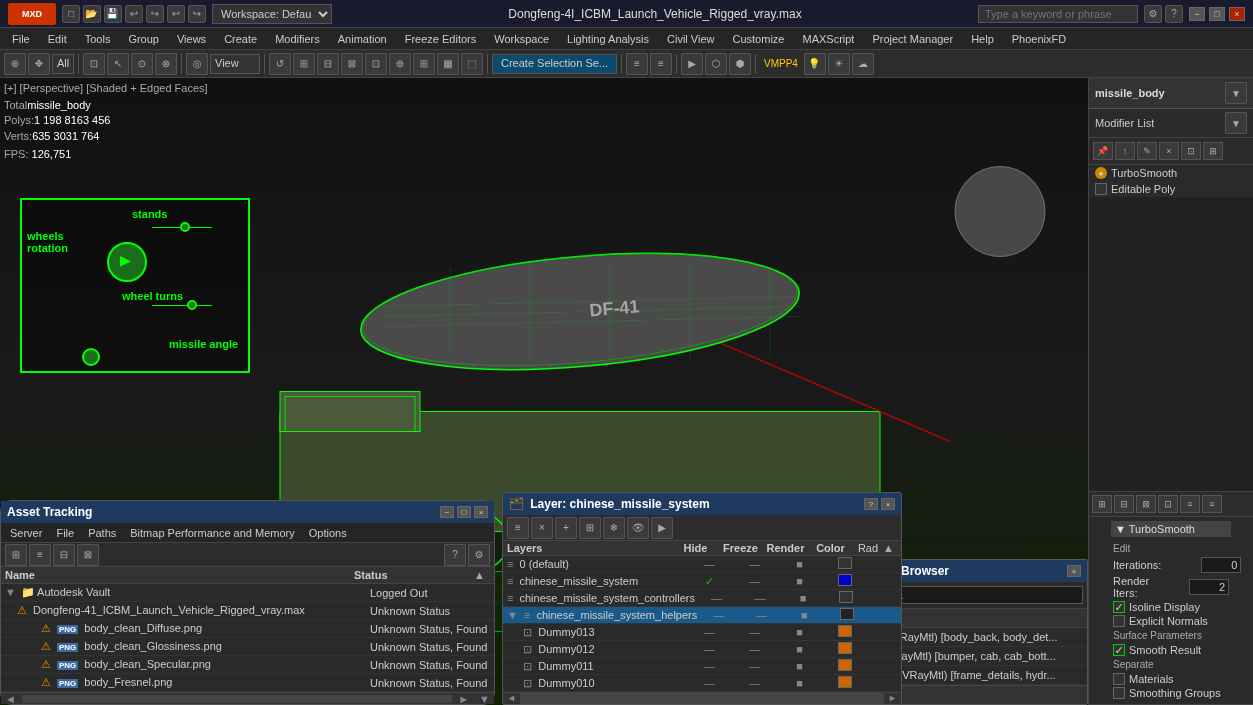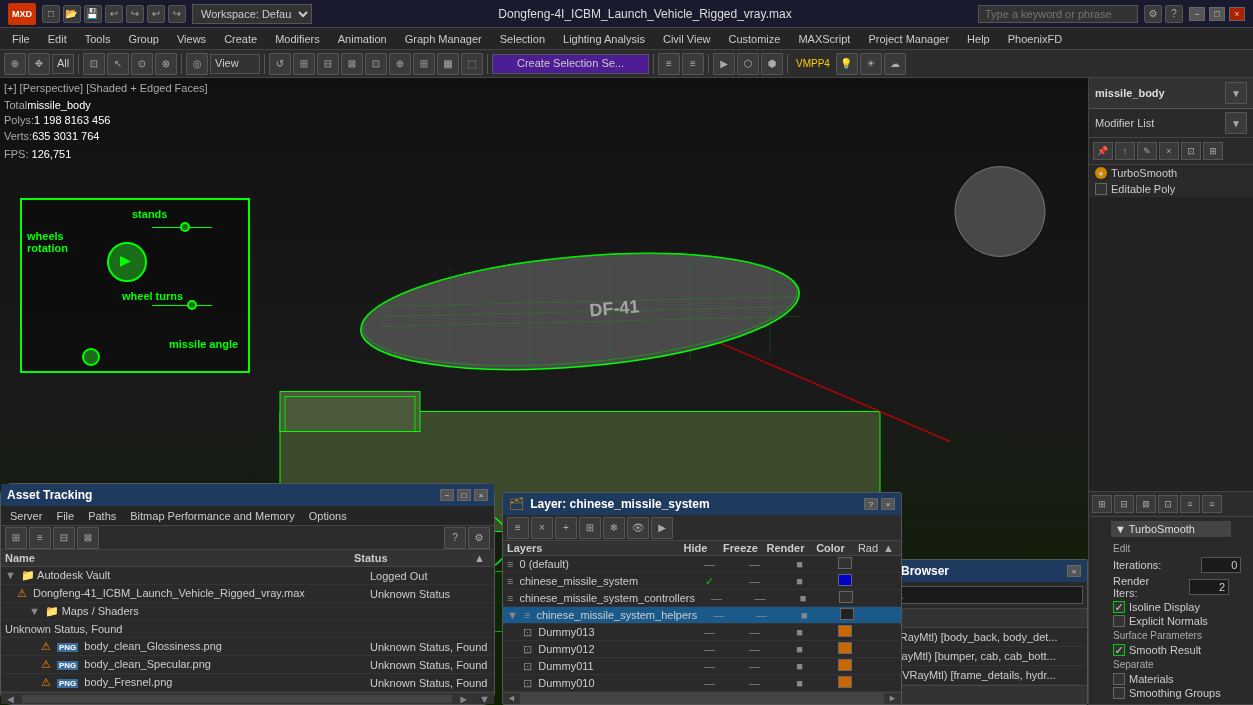--- a/index.html
+++ b/index.html
@@ -17,21 +17,21 @@
     #title-bar {
       background: #1a1a2e;
       height: 28px;
       display: flex;
       align-items: center;
       padding: 0 8px;
       gap: 6px;
       border-bottom: 1px solid #444;
     }
     #title-bar .logo {
-      width: 28px; height: 22px;
+      width: 48px; height: 22px;
       background: #cc3300;
       display: flex; align-items: center; justify-content: center;
       font-weight: bold; color: white; font-size: 9px;
       border-radius: 2px;
     }
     #title-bar .quick-tools {
       display: flex; gap: 3px; align-items: center;
     }
     .icon-btn {
       width: 18px; height: 18px;
@@ -101,22 +101,22 @@
     .tb-sep { width: 1px; height: 20px; background: #555; margin: 0 2px; }
     .tb-dropdown {
       background: #333;
       border: 1px solid #555;
       color: #ccc;
       padding: 2px 4px;
       font-size: 11px;
       height: 20px;
     }
     .tb-btn-wide {
-      padding: 2px 24px;
-      background: #4c1d95;
+      padding: 2px 8px;
+      background: #0c4a6e;
       border: 1px solid #555;
       color: #ccc;
       font-size: 11px;
       cursor: pointer;
       height: 20px;
     }
 
     
     #main-layout {
       display: flex;
@@ -479,22 +479,22 @@
 
 <div id="menu-bar">
   <span class="menu-item">File</span>
   <span class="menu-item">Edit</span>
   <span class="menu-item">Tools</span>
   <span class="menu-item">Group</span>
   <span class="menu-item">Views</span>
   <span class="menu-item">Create</span>
   <span class="menu-item">Modifiers</span>
   <span class="menu-item">Animation</span>
-  <span class="menu-item">Graph Manager</span>
-  <span class="menu-item">Selection</span>
+  <span class="menu-item">Freeze Editors</span>
+  <span class="menu-item">Workspace</span>
   <span class="menu-item">Lighting Analysis</span>
   <span class="menu-item">Civil View</span>
   <span class="menu-item">Customize</span>
   <span class="menu-item">MAXScript</span>
   <span class="menu-item">Project Manager</span>
   <span class="menu-item">Help</span>
   <span class="menu-item">PhoenixFD</span>
 </div>
 
 <div id="toolbar">
@@ -675,29 +675,27 @@
           </div>
 
           <div class="at-row">
             <span class="at-row-name at-indent">
               <span class="warn-icon">⚠</span>
               Dongfeng-41_ICBM_Launch_Vehicle_Rigged_vray.max
             </span>
             <span class="at-row-status">Unknown Status</span>
           </div>
 
+
           <div class="at-row">
-            <span class="at-row-name at-indent2">
-              <span class="expand-arrow">▼</span>
-              📁 Maps / Shaders
+            <span class="at-row-name at-indent3">
+              <span class="warn-icon">⚠</span>
+              <span class="png-badge">PNG</span>
+              body_clean_Diffuse.png
             </span>
-            <span class="at-row-status"></span>
-          </div>
-
-          <div class="at-row">
             <span class="at-row-status">Unknown Status, Found</span>
           </div>
           <div class="at-row">
             <span class="at-row-name at-indent3">
               <span class="warn-icon">⚠</span>
               <span class="png-badge">PNG</span>
               body_clean_Glossiness.png
             </span>
             <span class="at-row-status">Unknown Status, Found</span>
           </div>

